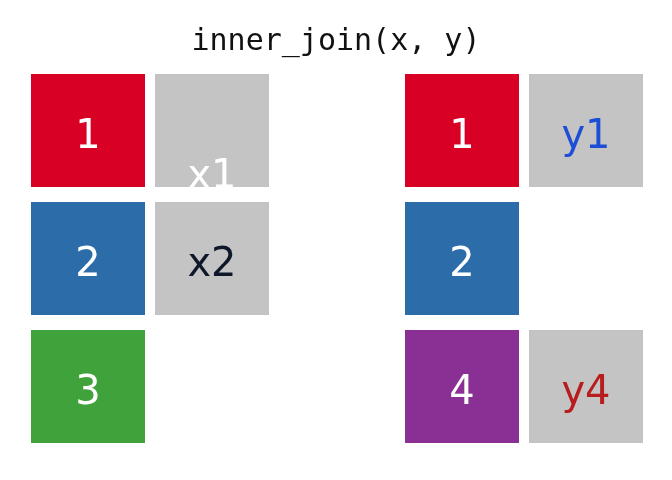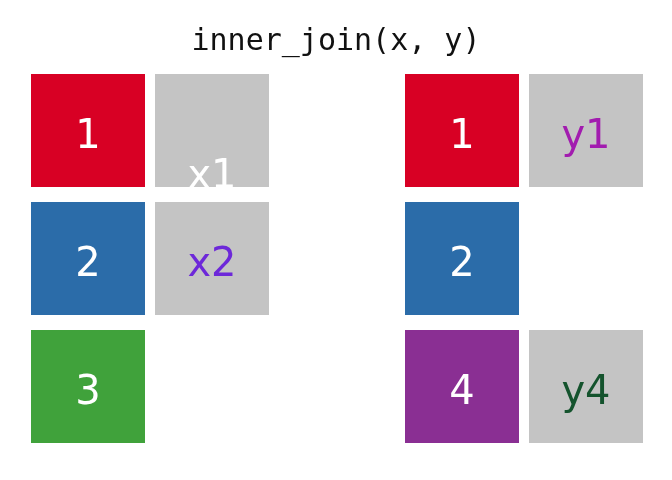--- a/index.html
+++ b/index.html
@@ -92,53 +92,53 @@
       <div class="cell val" style="background: rgb(196, 196, 196);">
         <span class="cell-text" style="color: rgb(255, 255, 255); margin-top: 40px;">x1</span>
       </div>
     </div>
 
     <div class="row">
       <div class="cell key" style="background: rgb(43, 108, 169);">
         <span class="cell-text" style="color: rgb(255, 255, 255);">2</span>
       </div>
       <div class="cell val" style="background: rgb(196, 196, 196);">
-        <span class="cell-text" style="color: #6d28d9;">x2</span>
+        <span class="cell-text" style="color: #0f172a;">x2</span>
       </div>
     </div>
 
     <div class="row">
       <div class="cell key" style="background: rgb(64, 162, 59);">
         <span class="cell-text" style="color: rgb(255, 255, 255);">3</span>
       </div>
     </div>
 
   </div>
 
   <div id="table-y" class="table-group">
 
     <div class="row">
       <div class="cell key" style="background: rgb(216, 0, 36);">
         <span class="cell-text" style="color: rgb(255, 255, 255);">1</span>
       </div>
       <div class="cell val" style="background: rgb(196, 196, 196);">
-        <span class="cell-text" style="color: #a21caf;">y1</span>
+        <span class="cell-text" style="color: #1d4ed8;">y1</span>
       </div>
     </div>
 
     <div class="row">
       <div class="cell key" style="background: rgb(43, 108, 169);">
         <span class="cell-text" style="color: rgb(255, 255, 255);">2</span>
       </div>
     </div>
 
     <div class="row">
       <div class="cell key" style="background: rgb(138, 47, 147);">
         <span class="cell-text" style="color: rgb(255, 255, 255);">4</span>
       </div>
       <div class="cell val" style="background: rgb(196, 196, 196);">
-        <span class="cell-text" style="color: #14532d;">y4</span>
+        <span class="cell-text" style="color: #b91c1c;">y4</span>
       </div>
     </div>
 
   </div>
 
 </div>
 
 </body></html>

